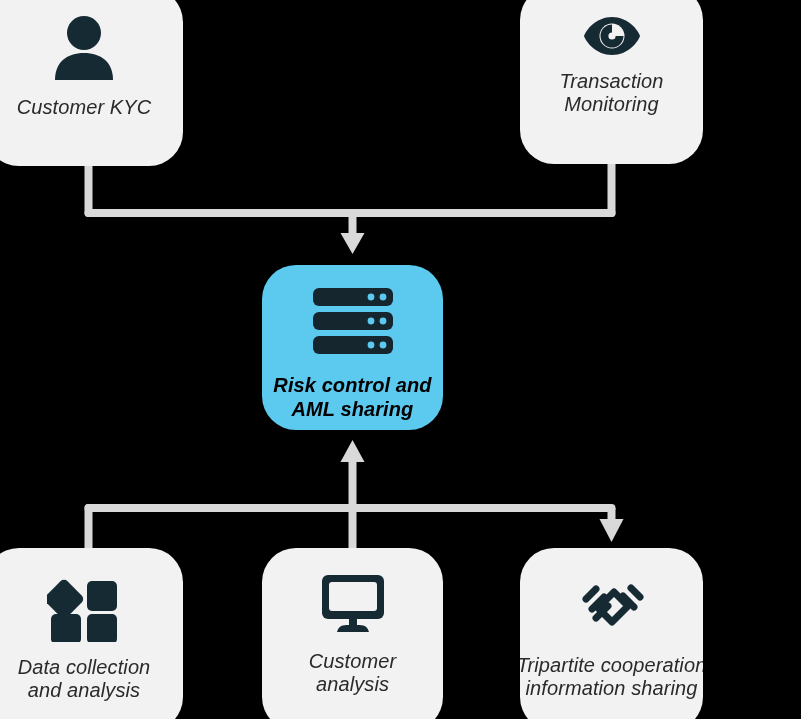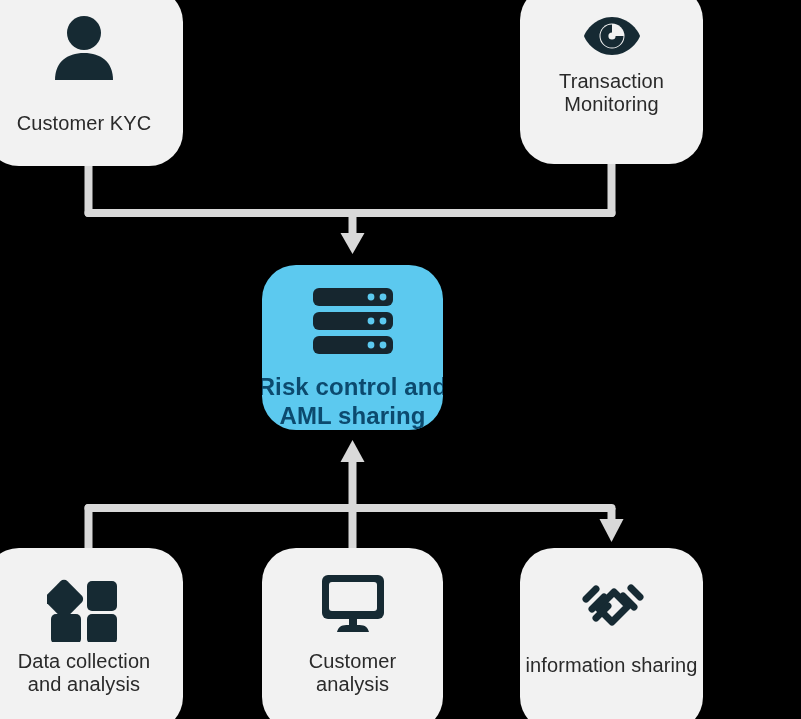--- a/index.html
+++ b/index.html
@@ -46,25 +46,26 @@
     flex: none;
   }
   .node-label {
     font-size: 20px;
     line-height: 1.13;
     text-align: center;
     color: #2a2a2a;
     letter-spacing: 0.1px;
     white-space: nowrap;
     font-weight: 400;
+    font-style: italic;
   }
   .node.accent .node-label {
-    color: #0c4a6e;
+    color: #000000;
     font-weight: 700;
-    font-size: 24px;
+    font-size: 20px;
     line-height: 1.2;
   }
   .label-line { display: block; }
 
   
   #node-customer-kyc {
     left: -15px; top: -12px; width: 198px; height: 178px;
     padding-top: 26px;
   }
   #node-transaction-monitoring {
@@ -81,24 +82,24 @@
   }
   #node-internal-controls {
     left: 262px; top: 548px; width: 181px; height: 183px;
     padding-top: 26px;
   }
   #node-tripartite {
     left: 520px; top: 548px; width: 183px; height: 183px;
     padding-top: 24px;
   }
 
-  #node-customer-kyc .node-label { margin-top: 32px; }
+  #node-customer-kyc .node-label { margin-top: 16px; }
   #node-transaction-monitoring .node-label { margin-top: 12px; }
   #node-risk-control .node-label { margin-top: 18px; }
-  #node-data-collection .node-label { margin-top: 8px; }
+  #node-data-collection .node-label { margin-top: 14px; }
   #node-internal-controls .node-label { margin-top: 16px; }
   #node-tripartite .node-label { margin-top: 14px; }
 </style>
 </head>
 <body>
 
 <div id="canvas">
 
   <svg id="connectors" viewBox="0 0 801 719" width="801" height="719">
     <defs>
@@ -215,17 +216,18 @@
       <g fill="none" stroke="#162a33" stroke-width="7" stroke-linecap="round" stroke-linejoin="round">
         <path d="M 38 22 L 24 36 L 38 50 L 54 34 L 40 20 Z"></path>
         <path d="M 22 17 L 12 27"></path>
         <path d="M 30 25 L 18 37"></path>
         <path d="M 34 34 L 22 46"></path>
         <path d="M 57 16 L 66 25"></path>
         <path d="M 49 24 L 60 35"></path>
       </g>
     </svg>
     <div class="node-label">
+      <span class="label-line">Tripartite cooperation</span>
       <span class="label-line">information sharing</span>
     </div>
   </div>
 
 </div>
 
 </body></html>

